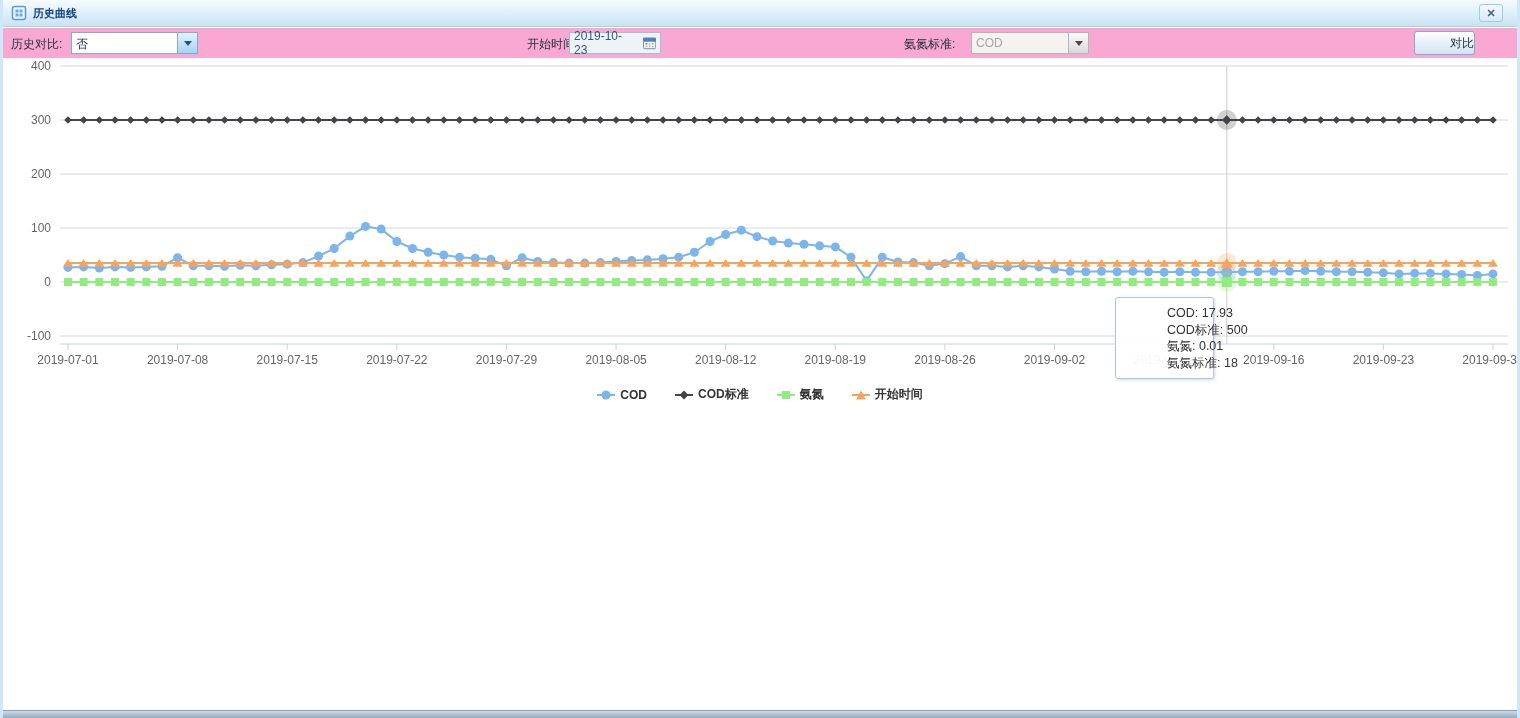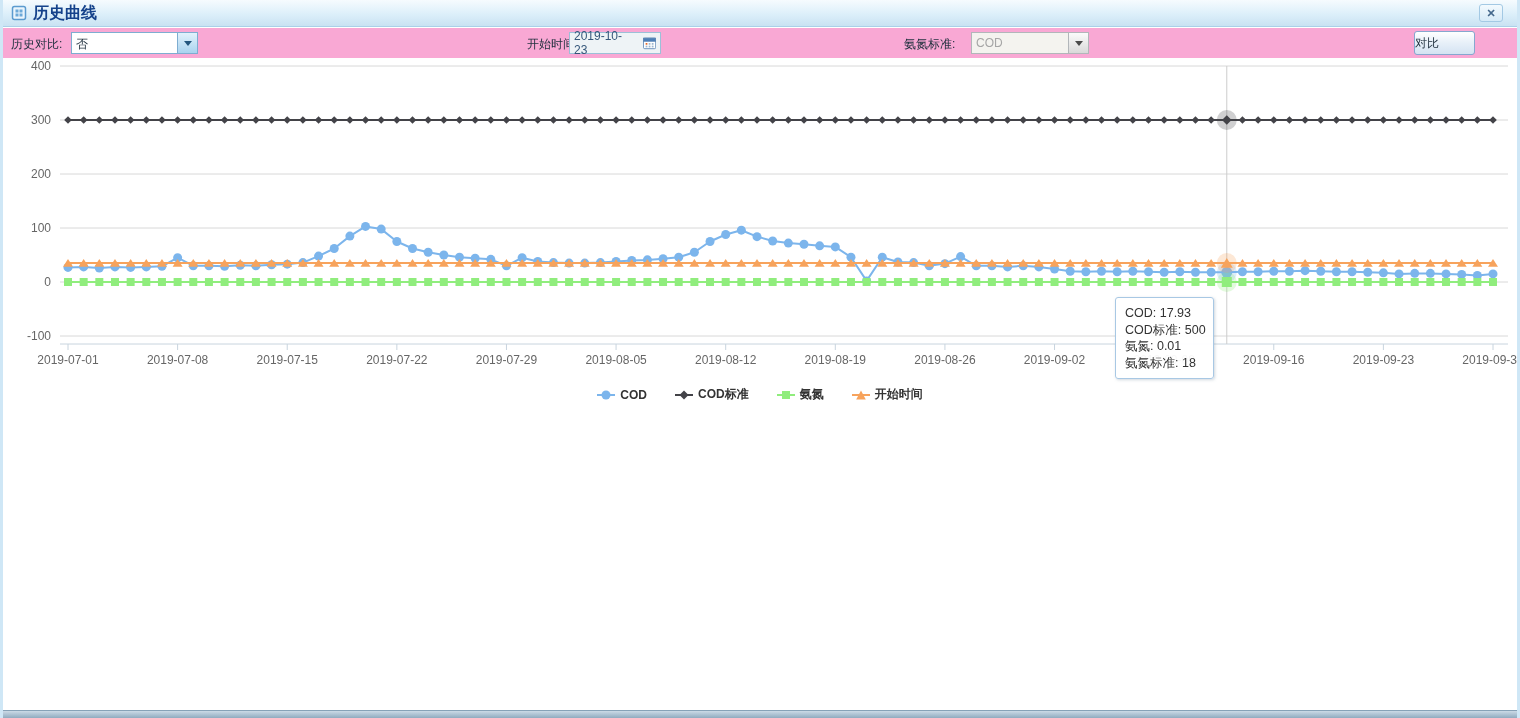--- a/index.html
+++ b/index.html
@@ -9,21 +9,21 @@
     border-left:3px solid #cfe7f6; border-right:3px solid #cfe7f6;
   }
   
   .titlebar {
     position:absolute; top:0; left:0; right:0; height:27px;
     background:linear-gradient(#f6fbfe,#dcefFA 55%,#c9e2f2);
     border-bottom:1px solid #abd0e8;
     display:flex; align-items:center; padding:0 8px;
   }
   .win-icon { width:16px; height:16px; flex:0 0 auto; }
-  .title-text { color:#15428b; font-weight:bold; font-size:16px; margin-left:6px; }
+  .title-text { color:#15428b; font-weight:bold; font-size:11px; margin-left:6px; }
   .close-btn {
     margin-left:auto; width:24px; height:18px; border:1px solid #a3c9e4; border-radius:3px;
     background:linear-gradient(#f3fafe,#d6eaf7); color:#44688c; font-size:11px; font-weight:bold;
     display:flex; align-items:center; justify-content:center; cursor:pointer; margin-right:6px;
   }
   
   .toolbar { position:absolute; top:28px; left:0; right:0; height:30px; background:#f9a8d4; font-size:12px; color:#1f2f3d; }
   .tb-label { position:absolute; top:8px; white-space:nowrap; }
   .combo, .datefield { position:absolute; top:4px; height:22px; display:flex; background:#ffffff; }
   .combo { border:1px solid #7eadd1; }
@@ -35,34 +35,34 @@
   .combo .combo-arrow i { width:0; height:0; border:4px solid transparent; border-top:5px solid #23567e; margin-top:5px; }
   .combo.disabled { border-color:#b2b6ba; background:#f4f3ef; }
   .combo.disabled .combo-text { color:#a6a6a6; }
   .combo.disabled .combo-arrow { border-left:1px solid #b2b6ba; background:linear-gradient(#fbfbfb,#d9d9d9); }
   .combo.disabled .combo-arrow i { border-top-color:#4a4a4a; }
   .datefield { border:1px solid #9cc0d8; background:#eef3f6; align-items:center; padding:0 4px; }
   .datefield .date-text { font-size:12px; color:#35567a; padding-right:15px; }
   .btn-compare {
     position:absolute; top:3px; height:24px; width:61px; border:1px solid #86a7cf; border-radius:3px;
     background:linear-gradient(#ffffff,#e9f1f9 45%,#d4e3f2);
-    font-size:12px; color:#1f2f3d; text-align:left; line-height:22px; cursor:pointer;
+    font-size:12px; color:#1f2f3d; text-align:right; line-height:22px; cursor:pointer;
   }
   
   #chart { position:absolute; left:0; top:57px; }
   .legend { position:absolute; top:386px; left:0; right:0; display:flex; justify-content:center; gap:28px; }
   .lg-item { display:flex; align-items:center; gap:5px; font-size:12px; font-weight:bold; color:#333333; cursor:pointer; }
   
   .tooltip {
     position:absolute; left:1112px; top:297px; width:99px; padding:7px 9px;
     background:rgba(255,255,255,0.95); border:1px solid #a8c8e4; border-radius:3px;
     box-shadow:1px 1px 3px rgba(120,140,160,0.35);
     font-size:12.5px; color:#333333; line-height:16.5px; pointer-events:none; z-index:5;
   }
-  .tooltip div { white-space:nowrap; }
+  .tooltip div { white-space:nowrap;margin-left:42px; }
   
   .bottom-strip {
     position:absolute; left:0; right:0; bottom:0; height:8px;
     background:linear-gradient(#cbdae6,#90abbf); border-top:1px solid #87a2b7;
   }
 </style>
 </head>
 <body>
 
 <div class="window">

